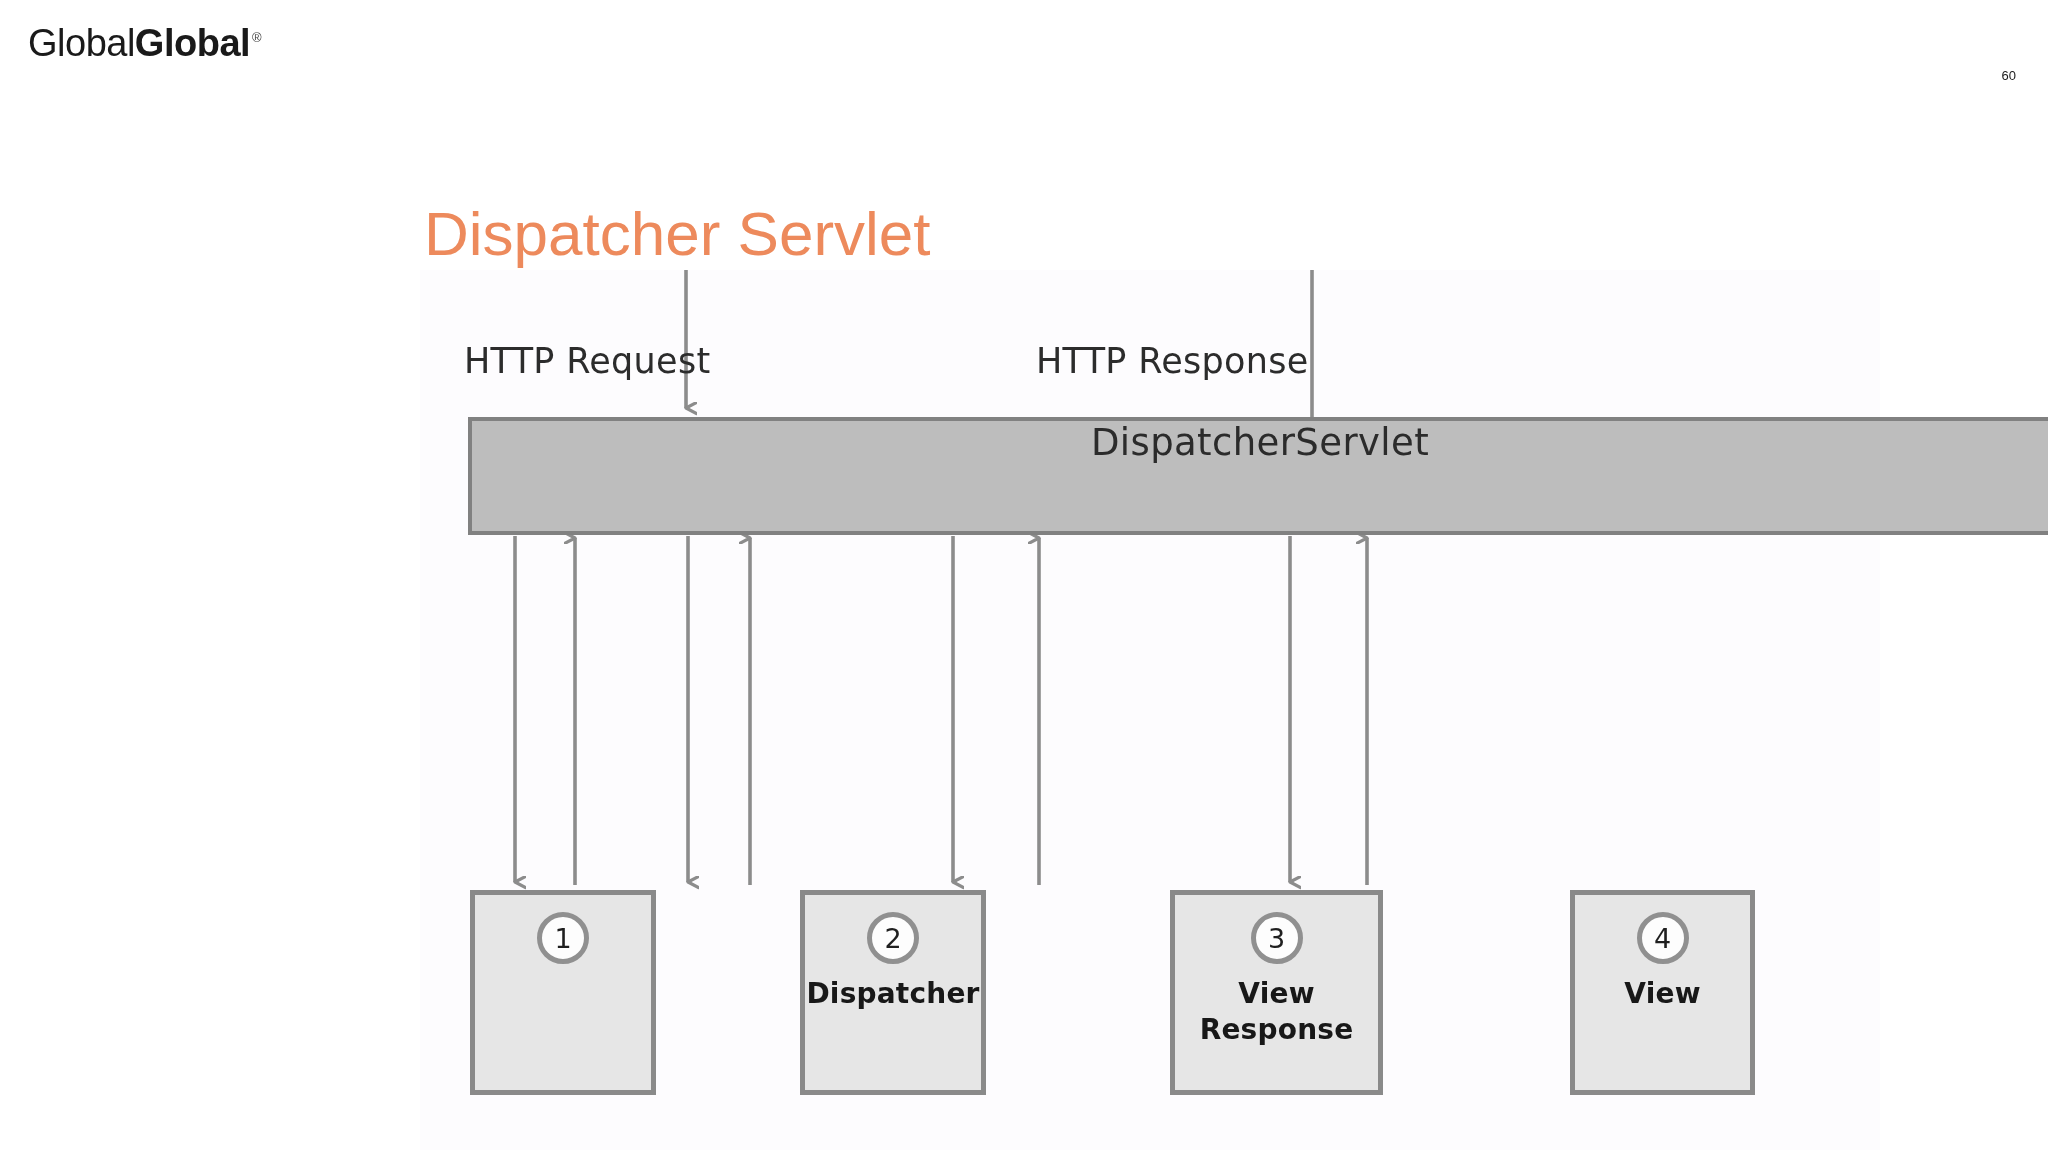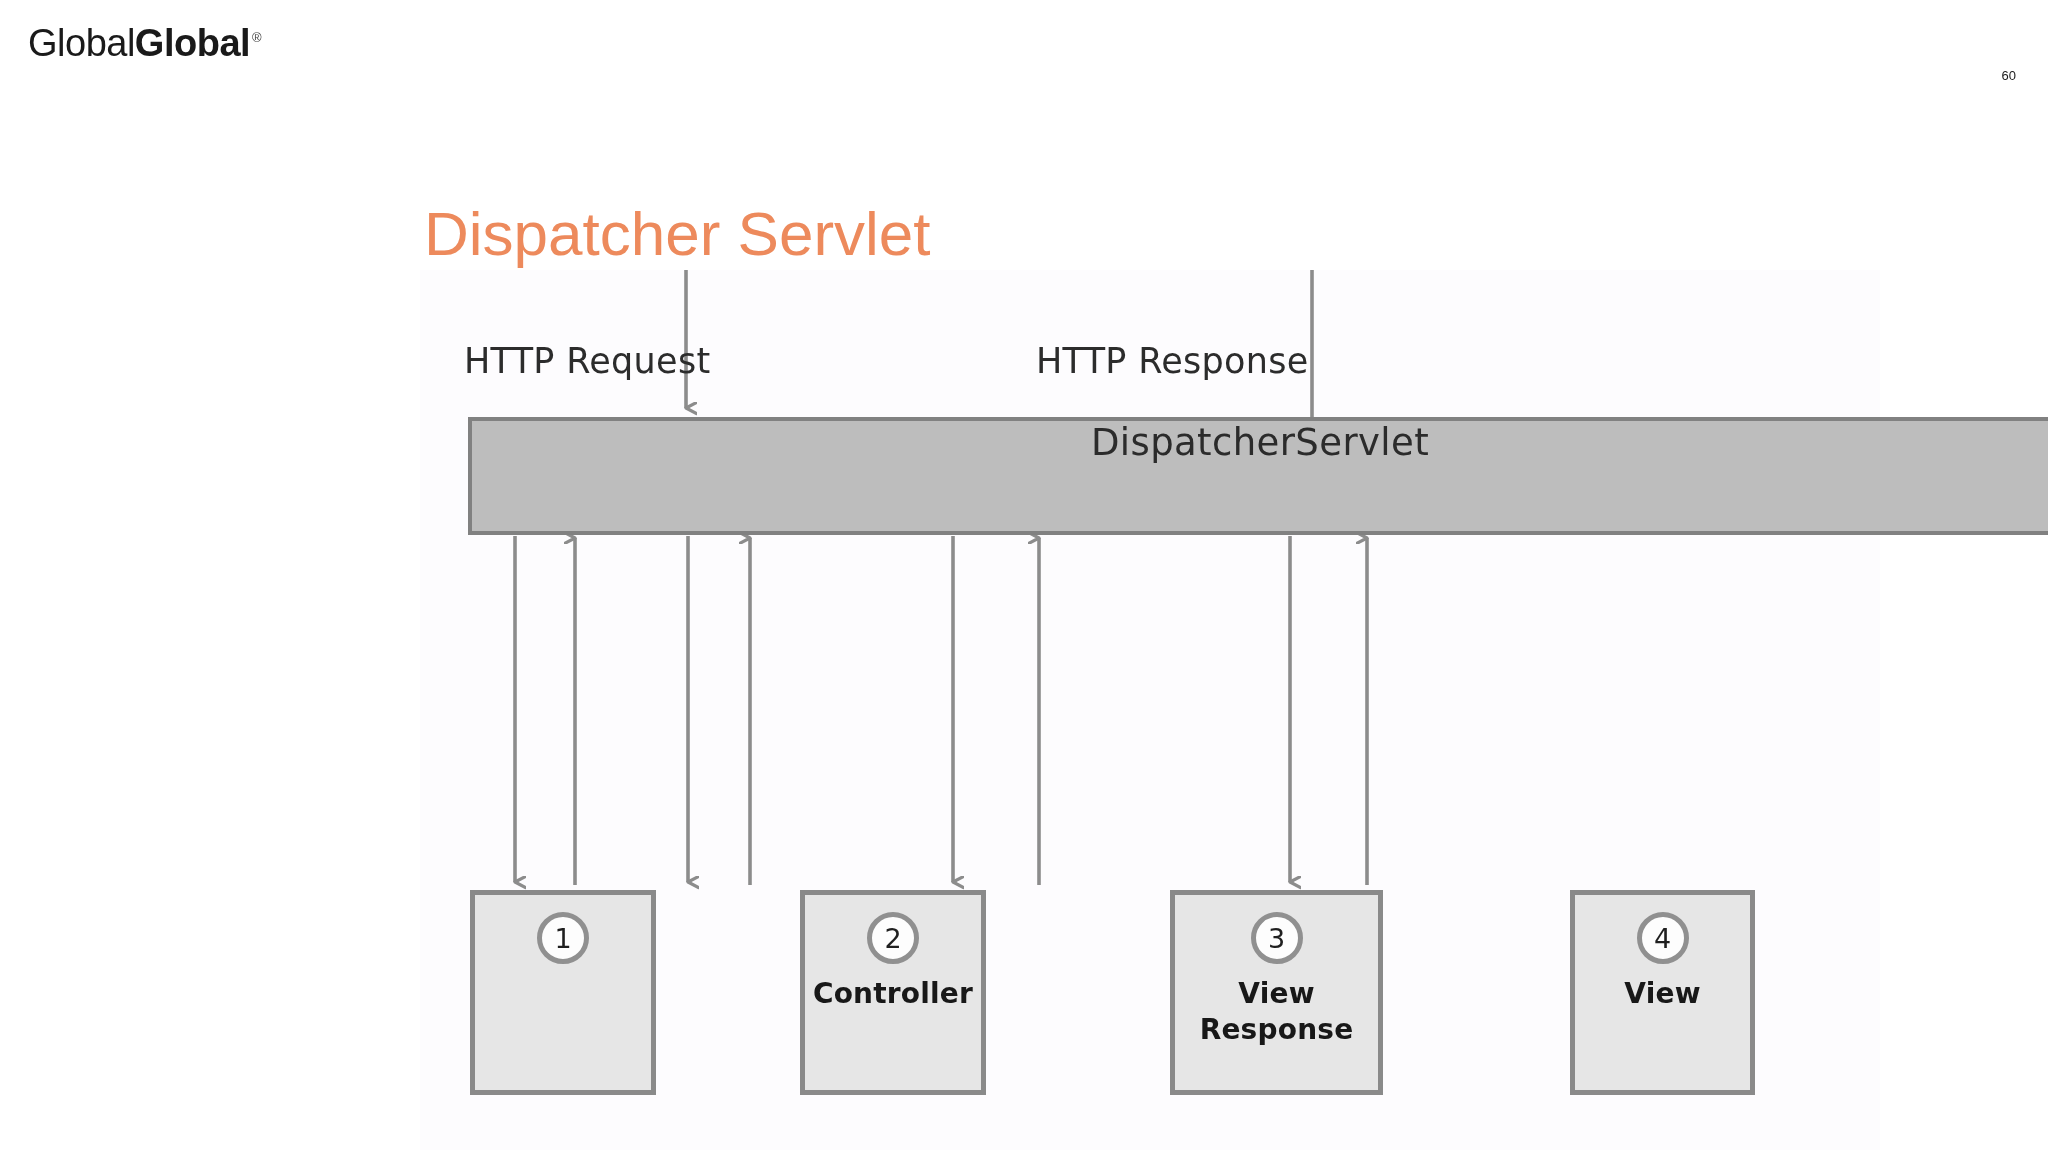--- a/index.html
+++ b/index.html
@@ -214,21 +214,21 @@
   <div class="dispatcher-bar" style="background: rgb(189, 189, 189); border-color: rgb(129, 129, 129);">
     <span class="bar-title">DispatcherServlet</span>
   </div>
 
   <div class="comp-box box-1">
     <div class="badge">1</div>
   </div>
 
   <div class="comp-box box-2">
     <div class="badge">2</div>
-    <div class="comp-label">Controller</div>
+    <div class="comp-label">Dispatcher</div>
   </div>
 
   <div class="comp-box box-3">
     <div class="badge">3</div>
     <div class="comp-label">View Response</div>
   </div>
 
   <div class="comp-box box-4">
     <div class="badge">4</div>
     <div class="comp-label">View</div>

